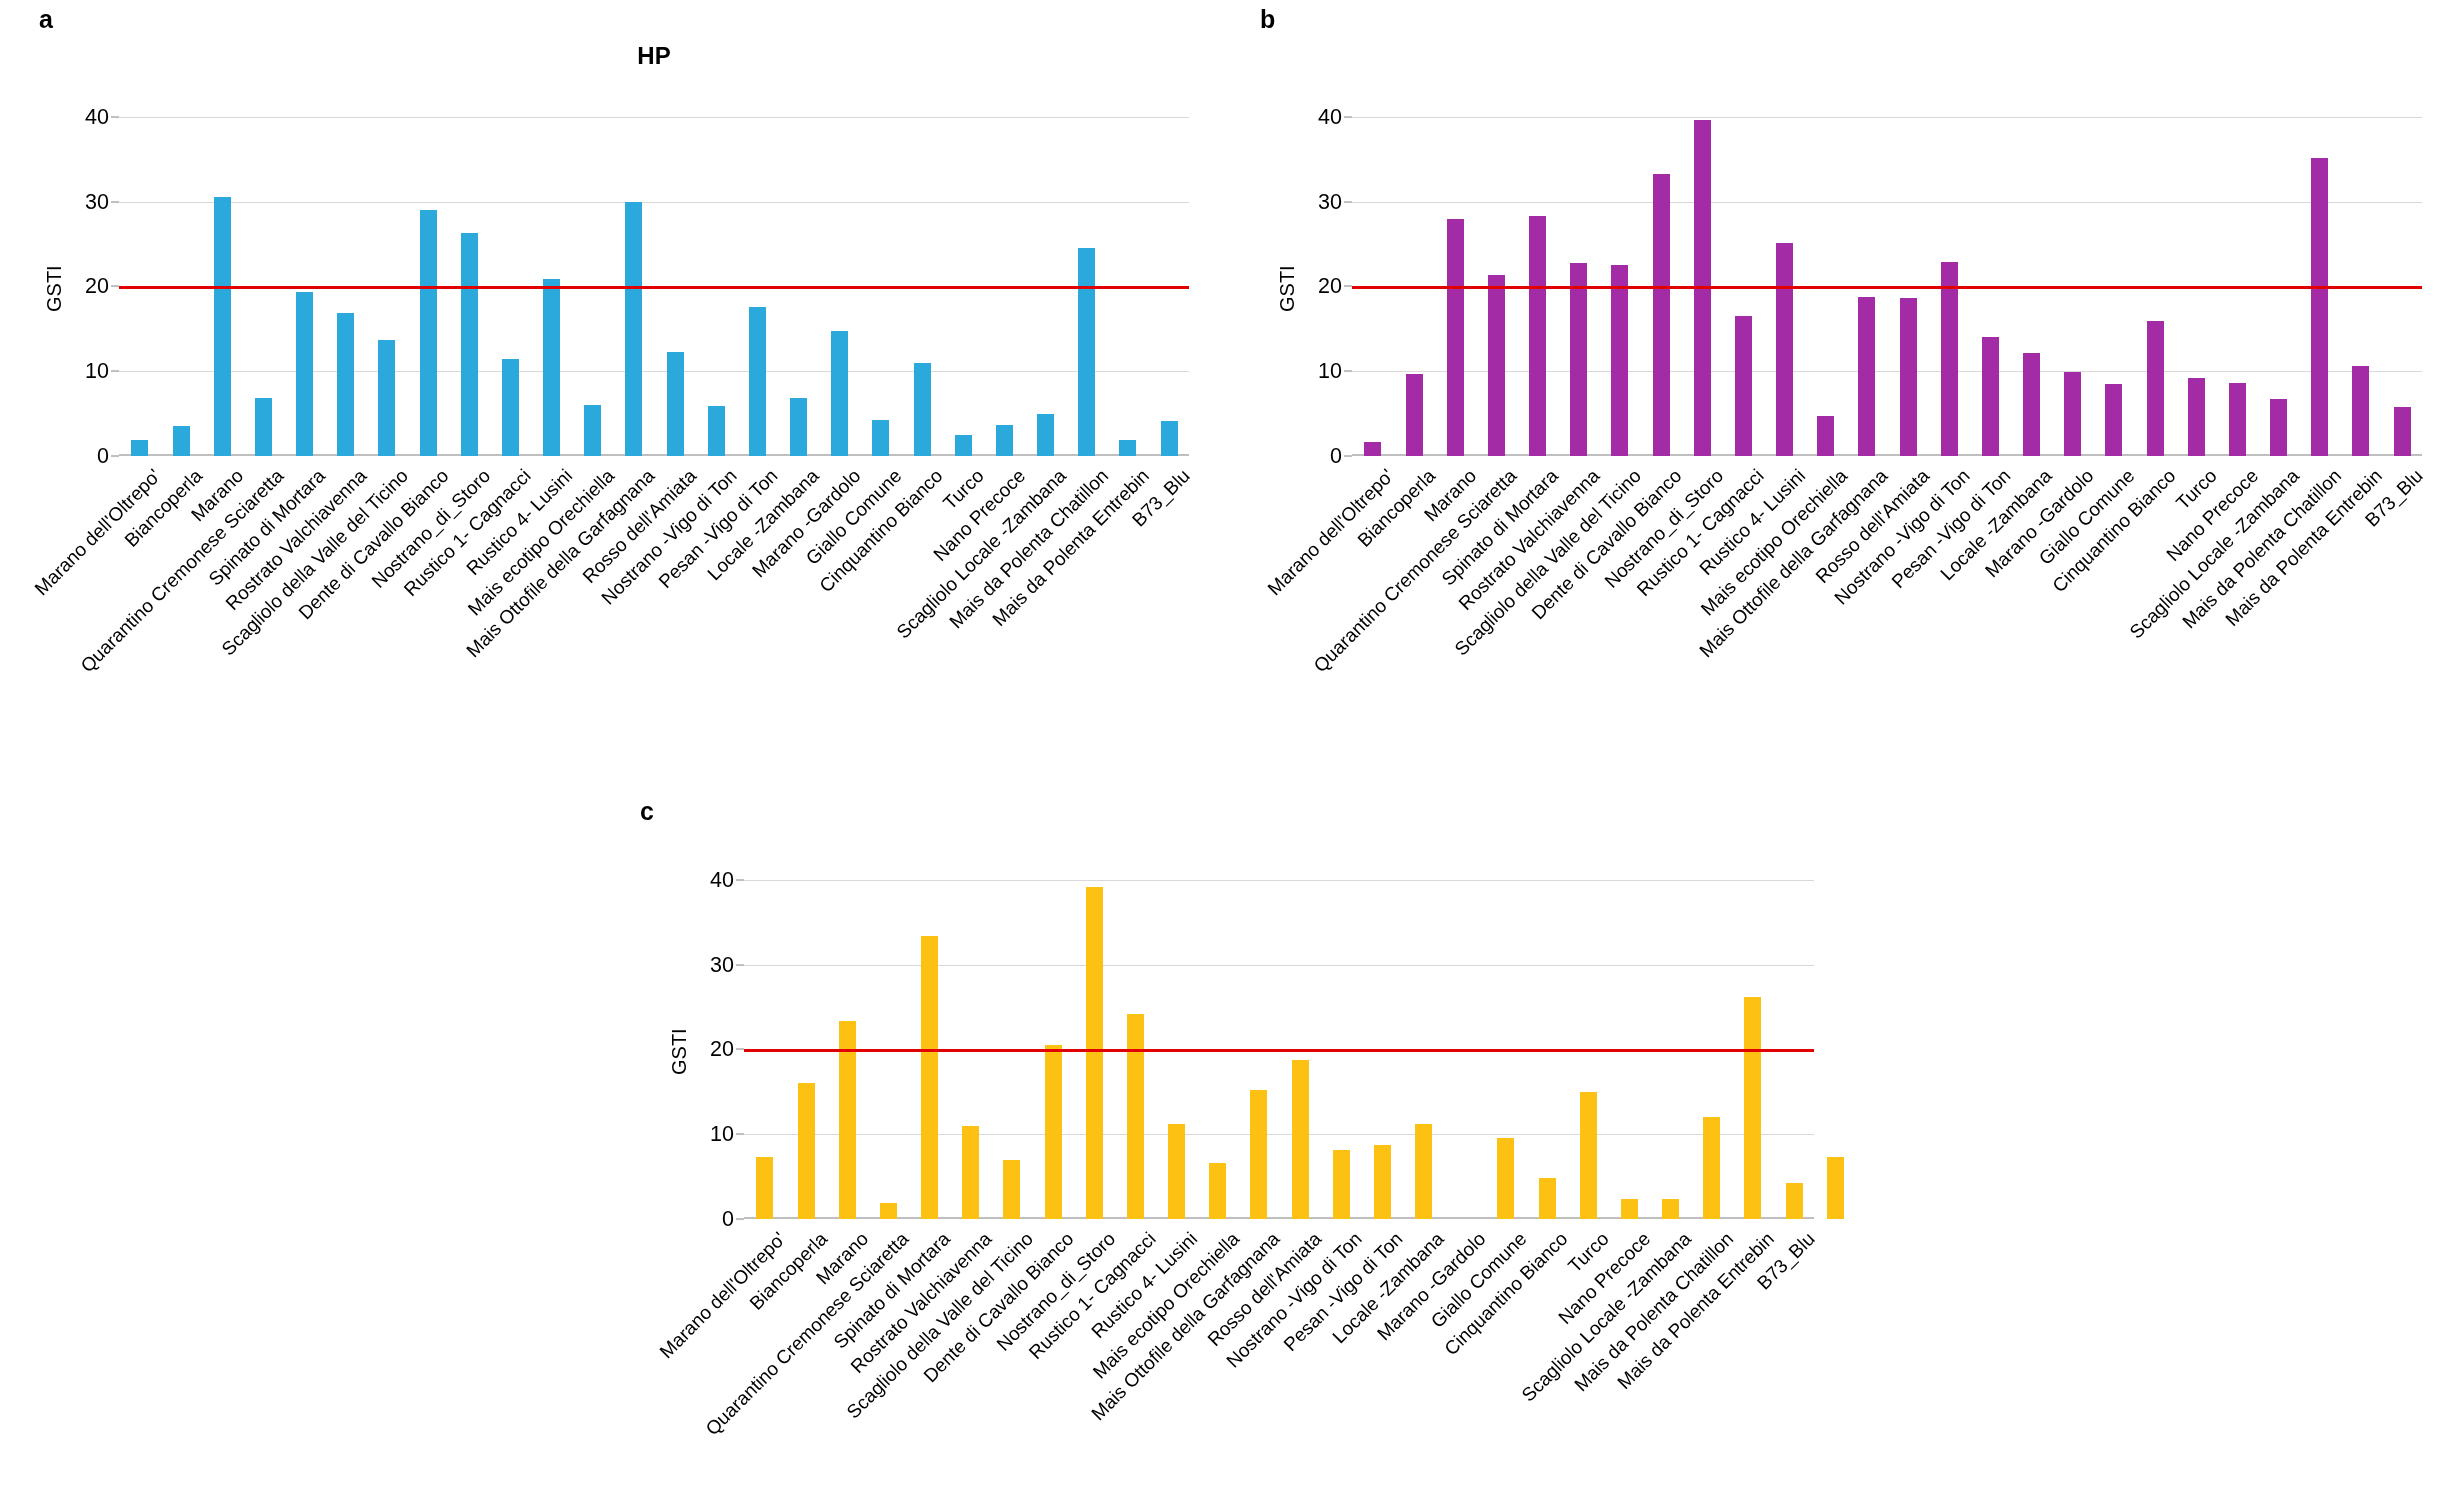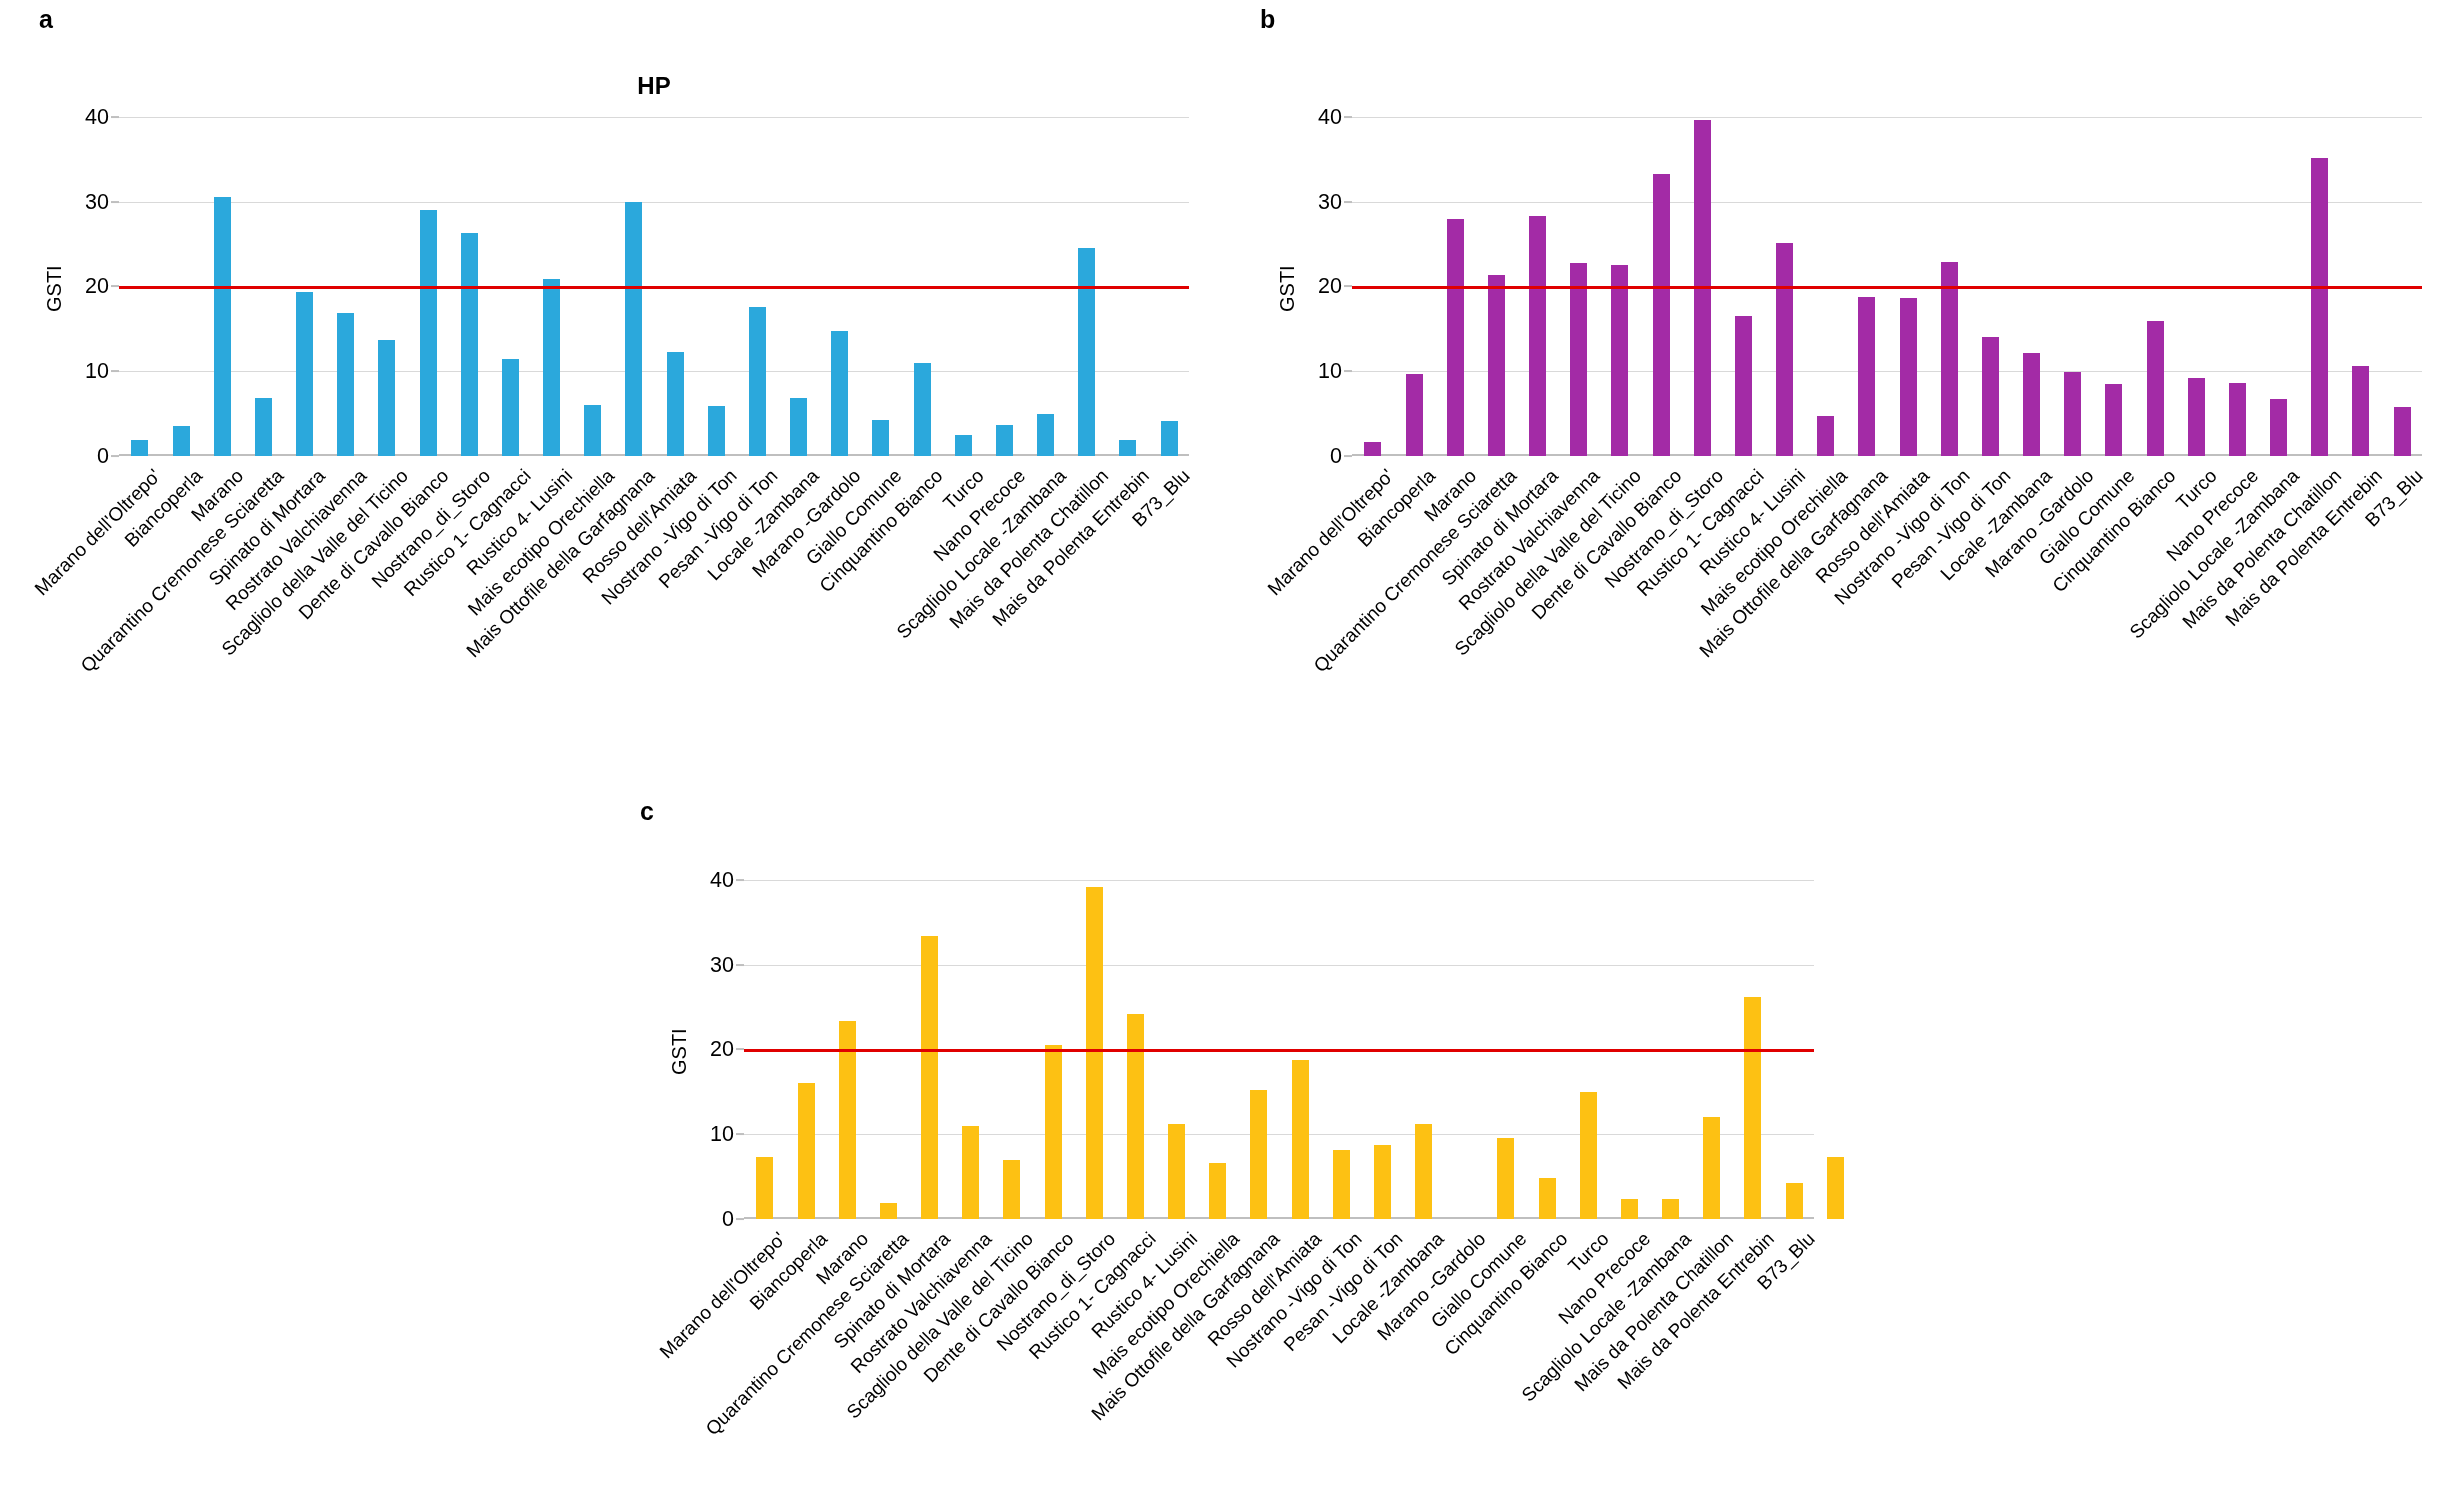--- a/index.html
+++ b/index.html
@@ -114,21 +114,21 @@
     text-align: right;
     right: 0;
   }
 </style>
 </head>
 <body>
 
 <div id="figure-root">
     <div class="panel" style="left: 0px; top: 0px; width: 2462px; height: 1505px; pointer-events: none;">
       <div class="panel-letter" style="left: 39px; top: 5px;">a</div>
-      <div class="panel-title" style="position: absolute; left: 119px; top: 72px; width: 1070px; text-align: center;">HP</div>
+      <div class="panel-title" style="position: absolute; left: 119px; top: 42px; width: 1070px; text-align: center;">HP</div>
       <div class="ylabel" style="left: 43px; top: 312px;">GSTI</div>
       <div class="plot-area" style="left: 119px; top: 117px; width: 1070px; height: 339px;">
         <div class="ytick" style="top: 339px;">0</div>
         <div class="ytick-mark" style="top: 339px;"></div>
         <div class="gridline" style="top: 254px;"></div>
         <div class="ytick" style="top: 254px;">10</div>
         <div class="ytick-mark" style="top: 254px;"></div>
         <div class="gridline" style="top: 169px;"></div>
         <div class="ytick" style="top: 169px;">20</div>
         <div class="ytick-mark" style="top: 169px;"></div>

